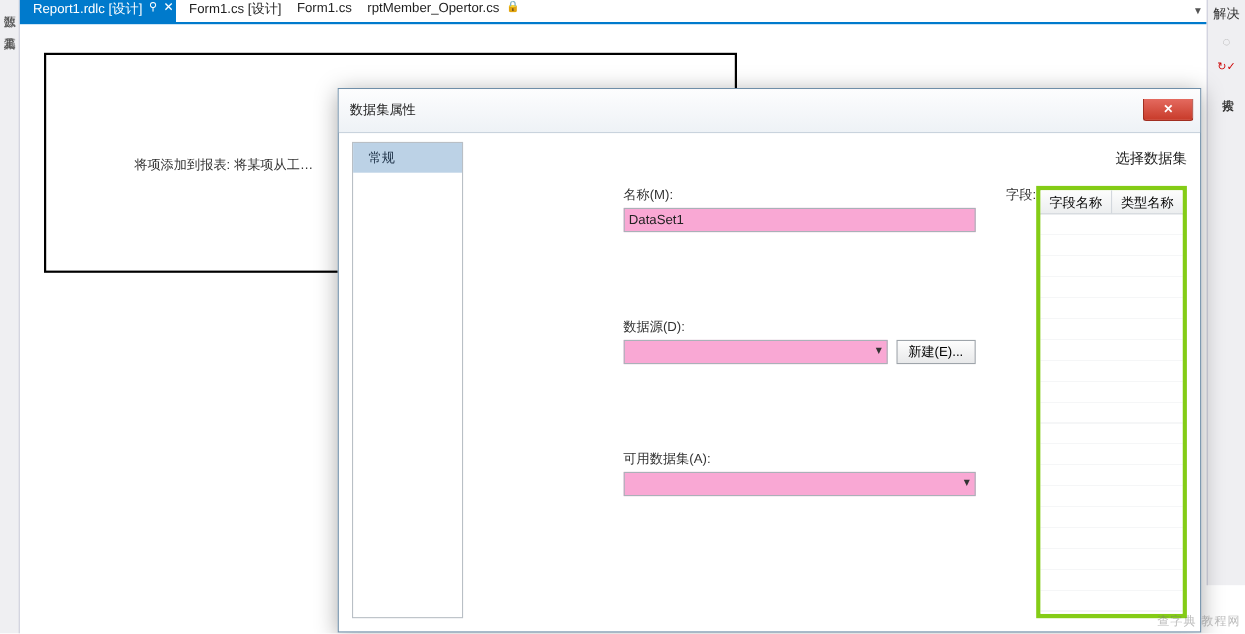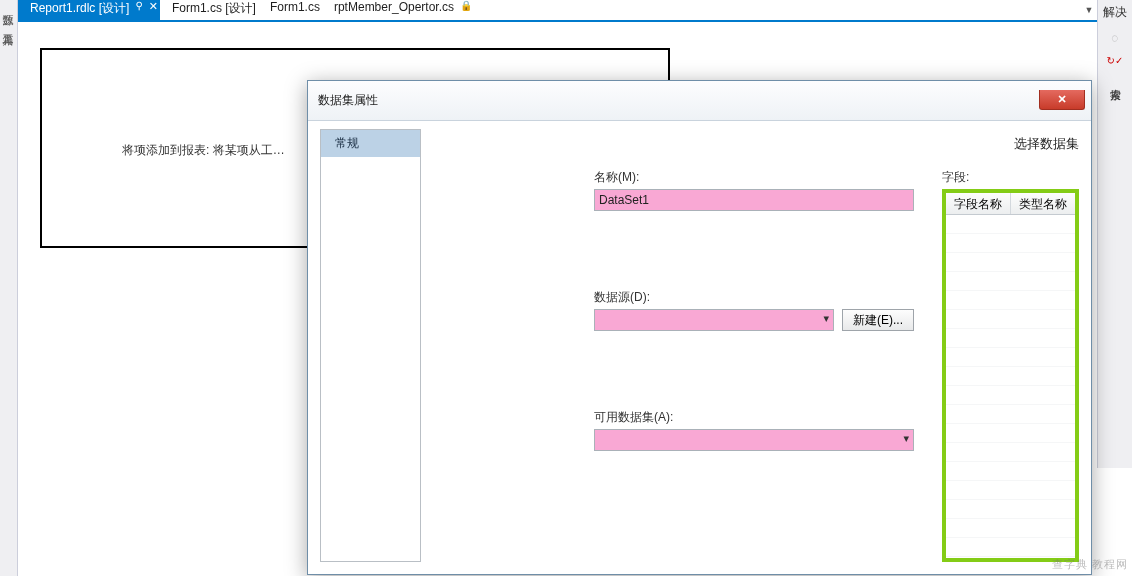--- a/index.html
+++ b/index.html
@@ -66,21 +66,21 @@
       display:flex; align-items:center; justify-content:center;
       color:#555;
       font-size:9px;
       cursor:pointer;
     }
     
     .right-strip {
       position: absolute;
       right: 0; top: 0;
       width: 35px;
-      height: 468px;
+      height: 532px;
       background: #efeff2;
       border-left: 1px solid #cccedb;
       display:flex;
       flex-direction:column;
       align-items:center;
       gap:10px;
       padding-top:4px;
     }
     .right-strip .panel-title {
       font-size:12px;
@@ -221,21 +221,21 @@
       background:linear-gradient(#fdfdfd,#e8e9ea);
       font-size:12px;
       cursor:pointer;
     }
     .content-columns {
       display:flex;
       gap: 28px;
       flex:1;
     }
     .left-col { width: 320px; }
-    .right-col { flex:1; display:flex; flex-direction:column; }
+    .right-col { flex:1; display:flex; flex-direction:row; }
     .gap-block { height: 70px; }
     .fields-table {
       flex:1;
       border:4px solid #84cc16;
       display:flex;
       flex-direction:column;
       min-height:320px;
     }
     .fields-header {
       display:flex;

